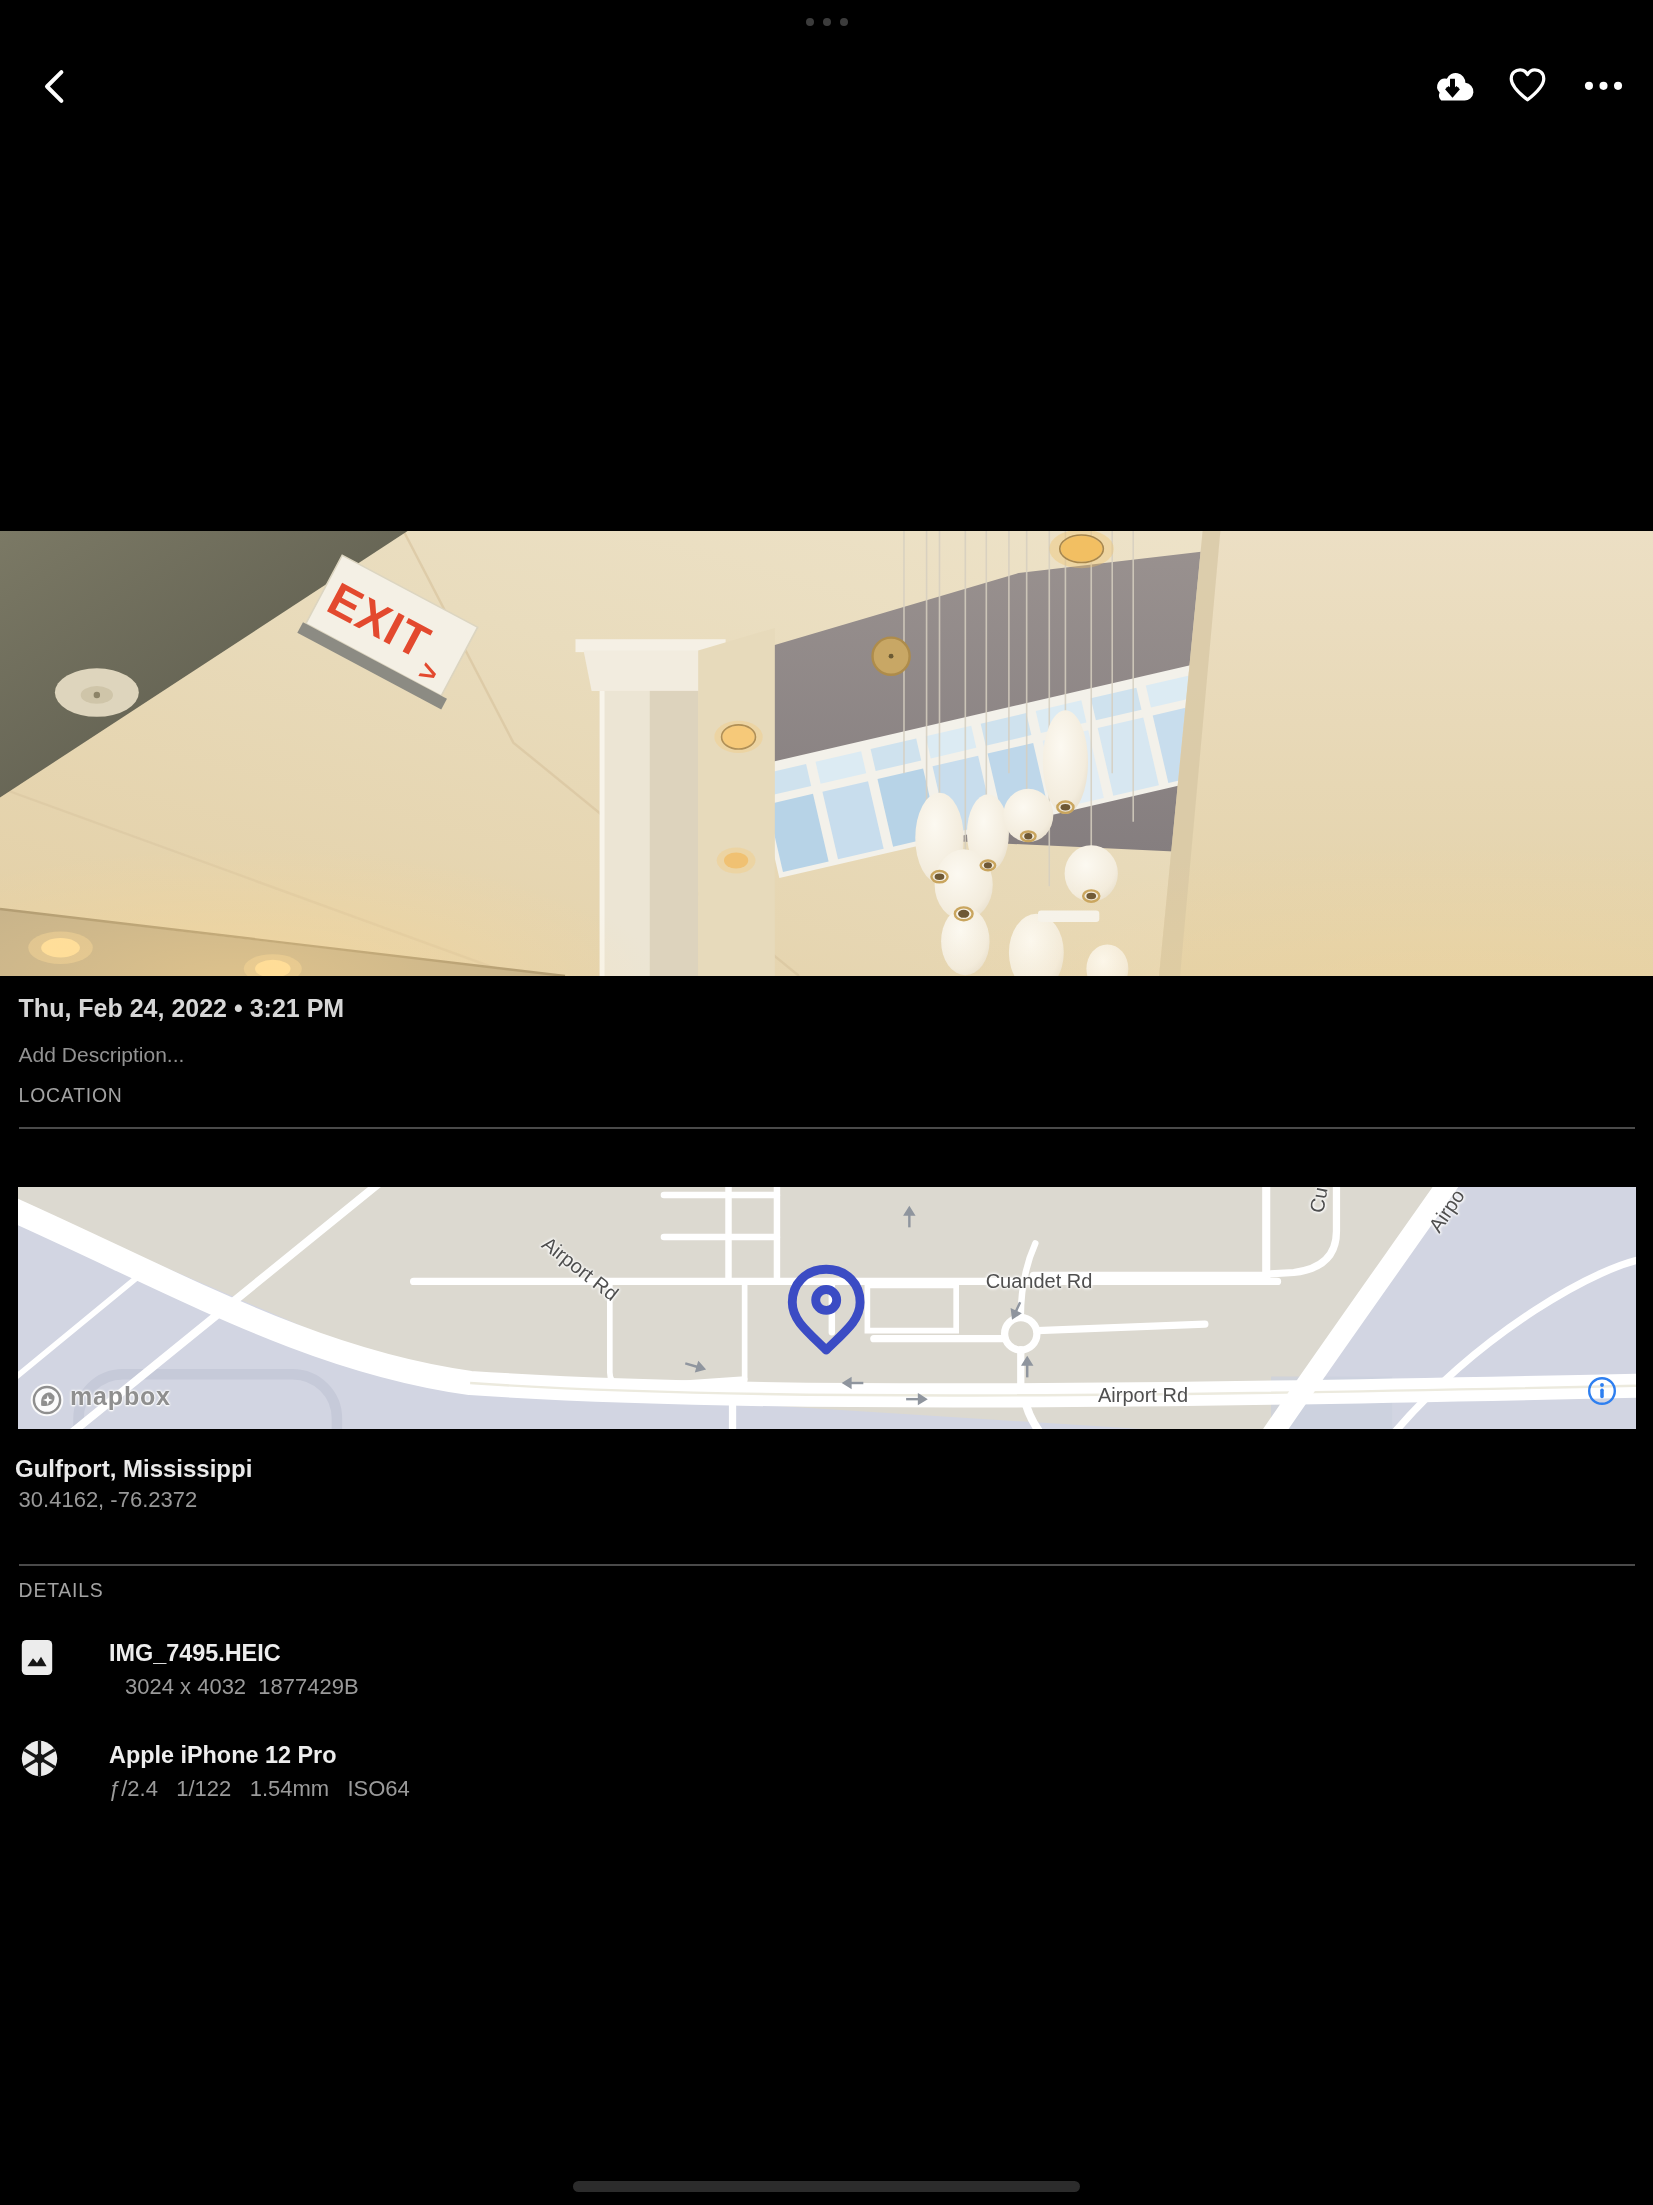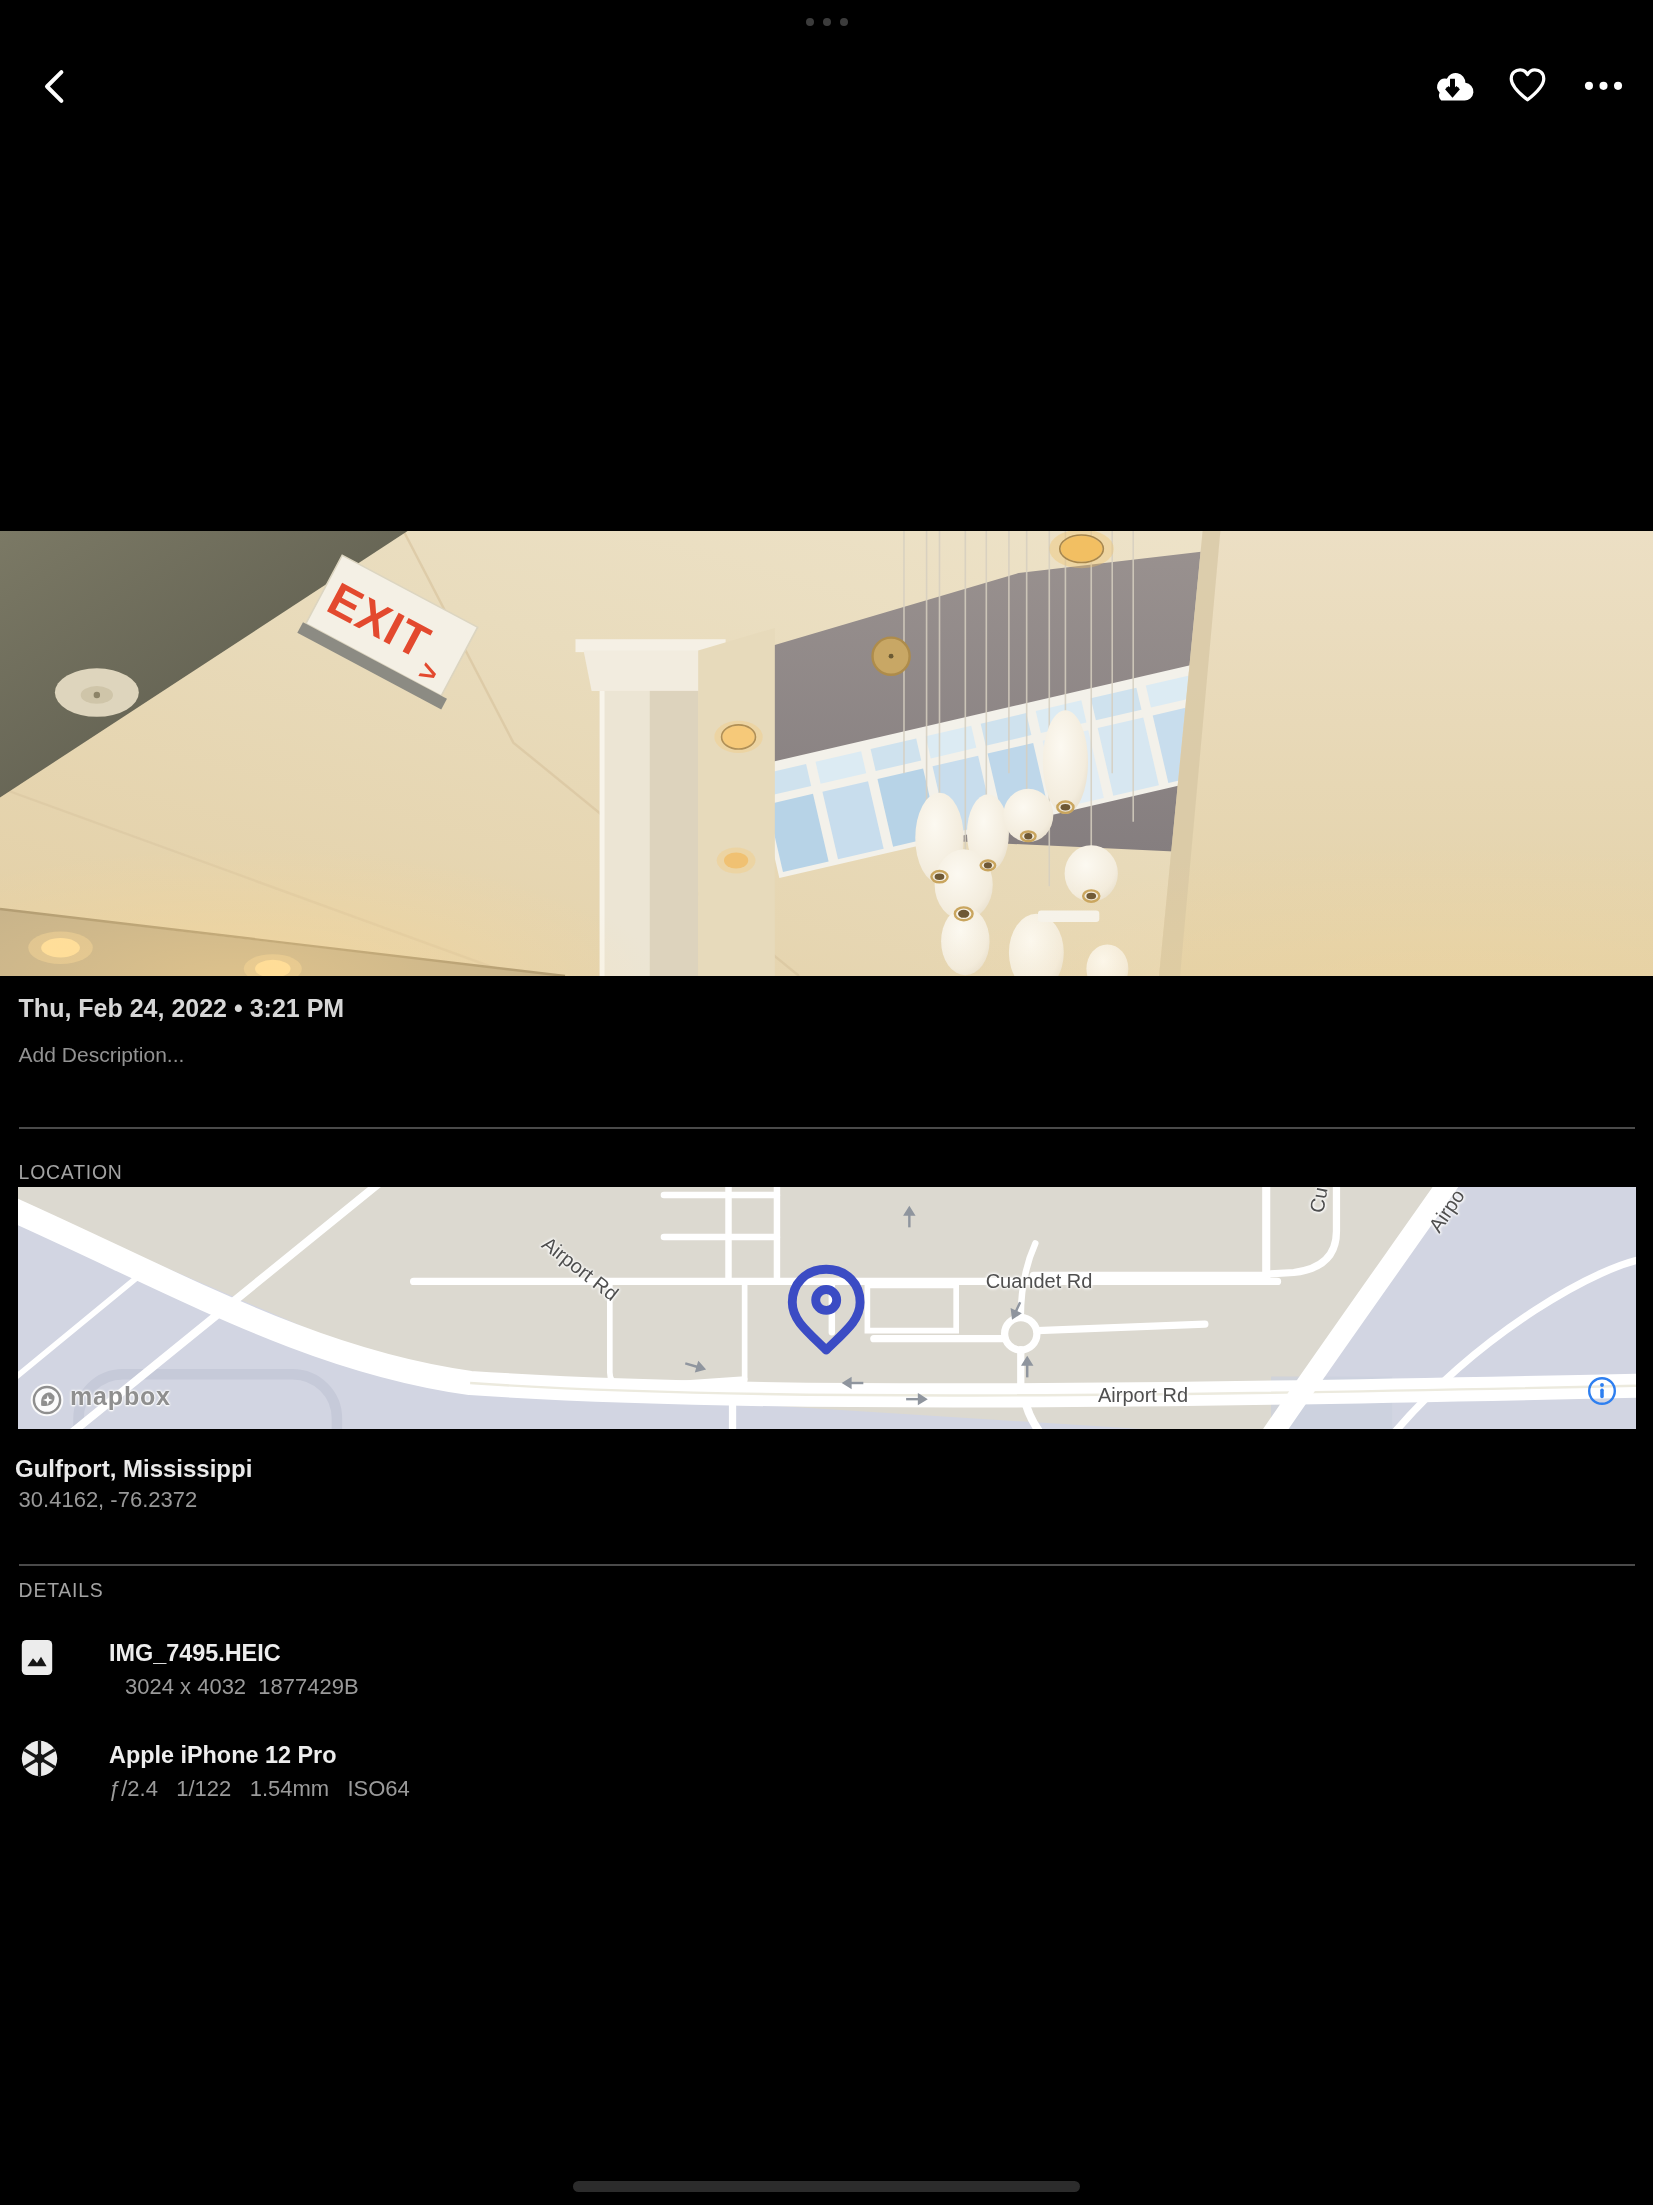--- a/index.html
+++ b/index.html
@@ -17,21 +17,21 @@
   .btn-more{left:1577px;top:60px;}
   
   .photo{position:absolute;left:0;top:531px;width:1653px;height:445px;}
   .photo svg{display:block;width:100%;height:100%;}
   
   .date{position:absolute;left:18.6px;top:994px;font-size:25px;font-weight:700;color:#d6d6d6;}
   .desc{position:absolute;left:18.6px;top:1043px;font-size:21px;color:#929292;background:none;border:none;padding:0;cursor:text;font-family:"Liberation Sans",sans-serif;}
   .divider{position:absolute;left:18.6px;width:1616px;height:1.6px;background:#4a4a4a;}
   .dv1{top:1127px;} .dv2{top:1564px;}
   .seclbl{position:absolute;left:18.6px;font-size:19.4px;letter-spacing:0.8px;color:#a3a3a3;}
-  .loc-lbl{top:1161px;} .det-lbl{top:1579px;}
+  .loc-lbl{top:1084px;} .det-lbl{top:1579px;}
   
   .map{position:absolute;left:18px;top:1187px;width:1618px;height:242px;background:#d2d5e2;overflow:hidden;}
   .map svg.roads{position:absolute;left:0;top:0;width:100%;height:100%;}
   .mlbl{position:absolute;font-size:20px;color:#4f4f4f;white-space:nowrap;
         text-shadow:0 0 3.2px #fff,0 0 3.2px #fff,0 0 4px #fff,0 0.8px 2.4px #fff;}
   .lbl-diag{left:562px;top:82px;transform:translate(-50%,-50%) rotate(38deg);}
   .lbl-cuandet{left:1021px;top:94px;transform:translate(-50%,-50%);}
   .lbl-bottom{left:1125px;top:208px;transform:translate(-50%,-50%);}
   .lbl-airpo{left:1429px;top:24px;transform:translate(-50%,-50%) rotate(-56deg);}
   .lbl-cu{left:1301px;top:13px;transform:translate(-50%,-50%) rotate(-80deg);}

